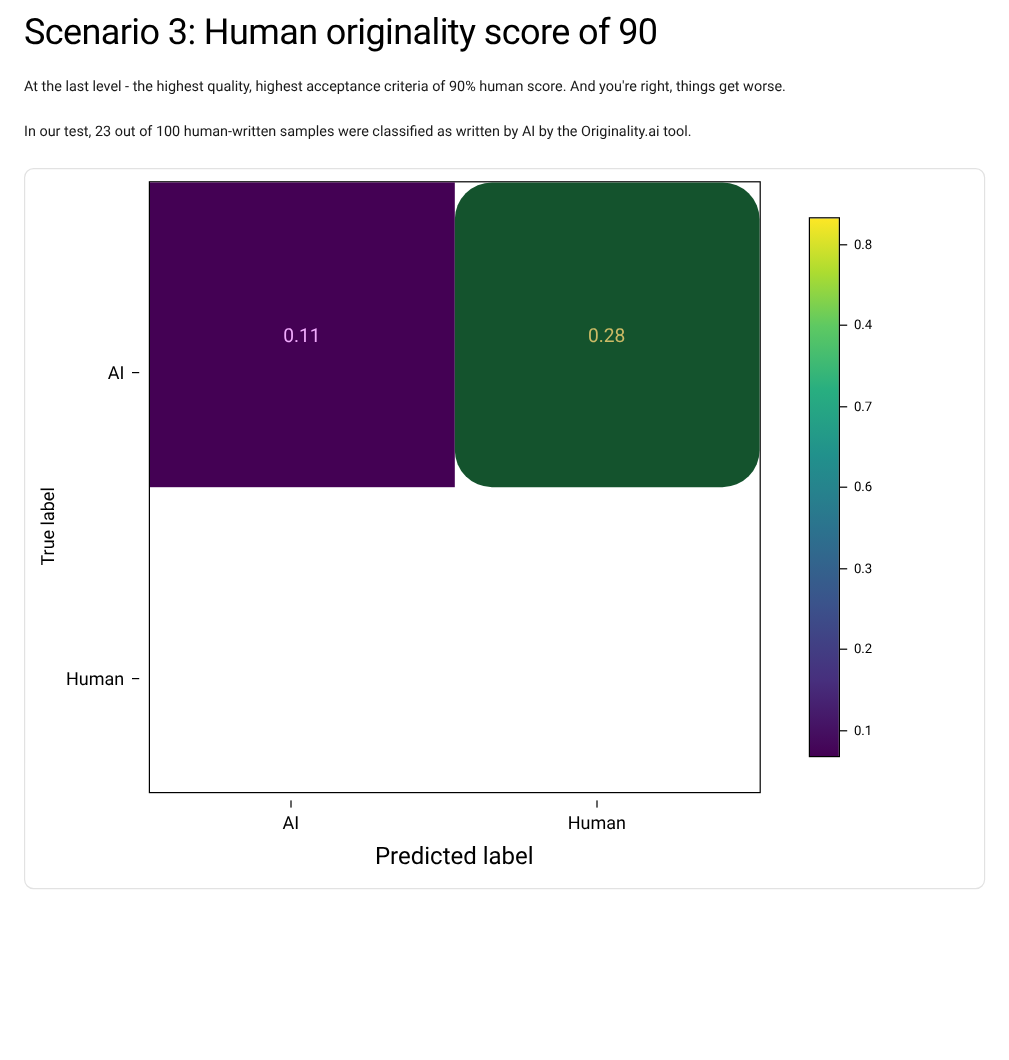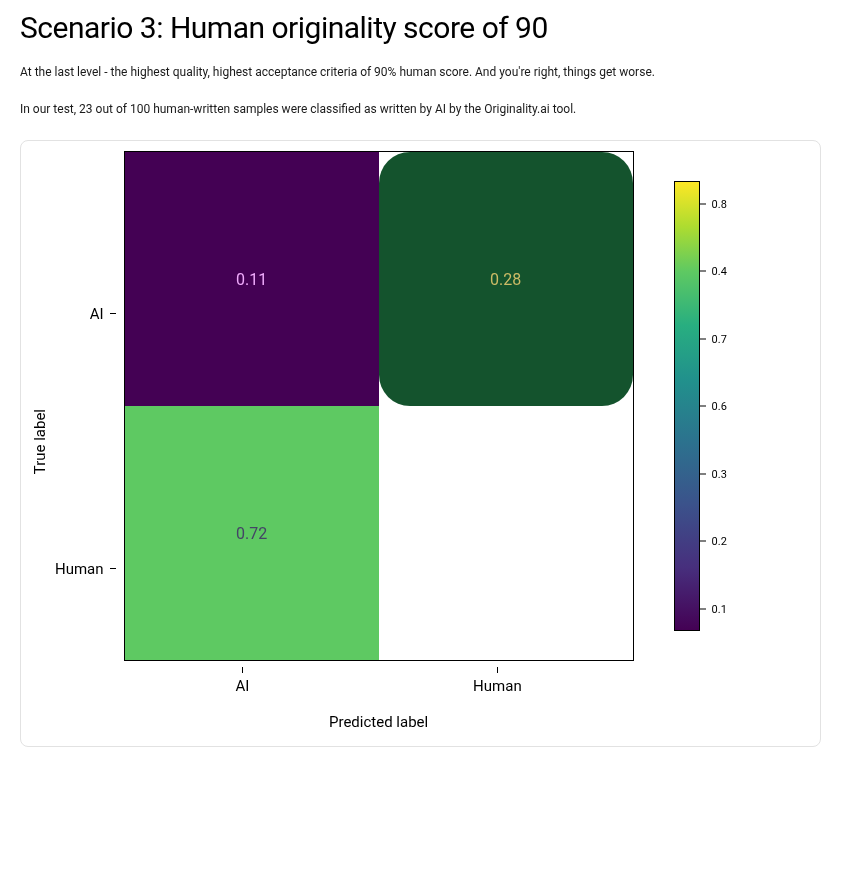--- a/index.html
+++ b/index.html
@@ -89,22 +89,22 @@
     display: flex;
     justify-content: space-around;
     margin-top: 6px;
     font-size: 15px;
   }
   .xtick { display: flex; flex-direction: column; align-items: center; }
   .xtick .tickmark { width: 1px; height: 6px; background: #000; margin-bottom: 4px; }
   .xlabel {
     text-align: center;
     width: 510px;
-    font-size: 15px;
-    margin-top: 18px;
+    font-size: 20px;
+    margin-top: 6px;
   }
   
   .cbarcol {
     flex: 0 0 auto;
     display: flex;
     margin-left: 40px;
     height: 510px;
     align-items: stretch;
     padding-top: 30px;
     padding-bottom: 30px;
@@ -161,21 +161,20 @@
           <span>Human</span>
             <span class="tickmark"></span>
         </div>
       </div>
     </div>
 
     <div class="matrix-wrap">
       <div class="matrix">
         <div class="cell v11">0.11</div>
         <div class="cell v28">0.28</div>
-        <div class="cell v72">0.72</div>
       </div>
       <div class="xticks">
         <div class="xtick">
           <span class="tickmark"></span>
             <span>AI</span>
         </div>
         <div class="xtick">
           <span class="tickmark"></span>
             <span>Human</span>
         </div>

